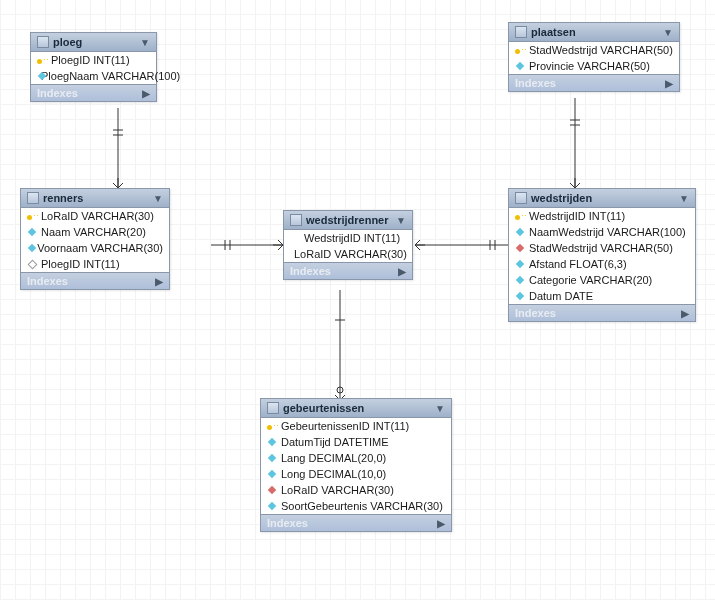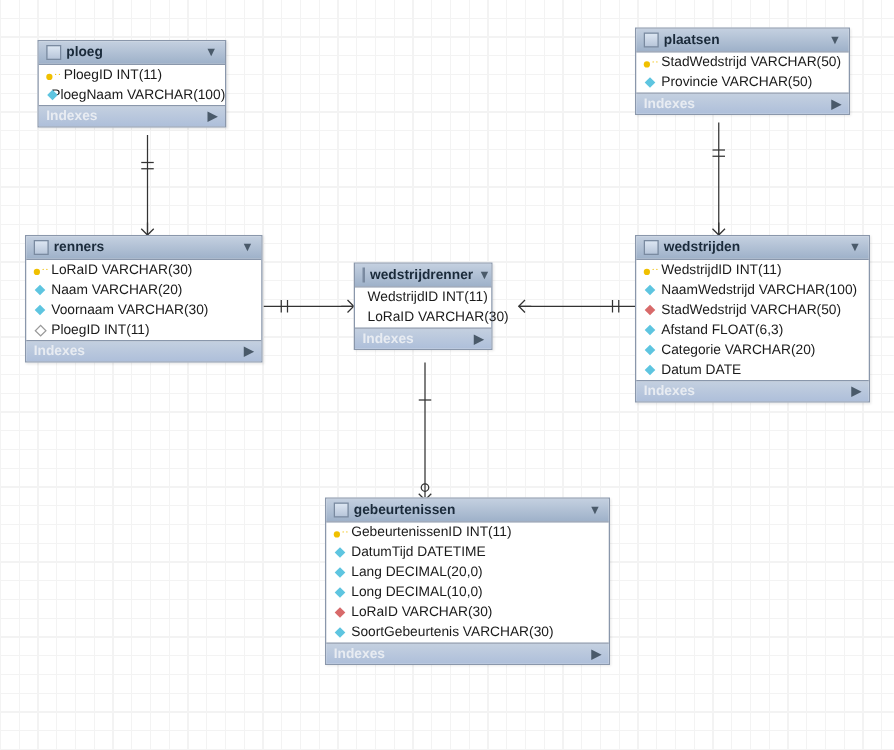--- a/index.html
+++ b/index.html
@@ -113,21 +113,21 @@
   <line x1="490" y1="240" x2="490" y2="250"></line>
     <line x1="495" y1="240" x2="495" y2="250"></line>
   <path d="M420,240 L415,245 L420,250 M425,245 L415,245"></path>
 
   <line x1="340" y1="290" x2="340" y2="398"></line>
   <line x1="335" y1="320" x2="345" y2="320"></line>
   <circle cx="340" cy="390" r="3" fill="none" stroke="#333"></circle>
   <path d="M335,395 L340,400 L345,395"></path>
 </svg>
 
-<div class="table" style="left:30px; top:32px; width:151px;">
+<div class="table" style="left:30px; top:32px; width:127px;">
   <div class="thead">
     <span class="ticon"></span>
     <span>ploeg</span>
     <span class="collapse">▼</span>
   </div>
   <div>
       <div class="row">
         <span class="ico key"></span>
         <span>PloegID INT(11)</span>
       </div>
@@ -157,21 +157,21 @@
         <span class="ico diamond-blue"></span>
         <span>Provincie VARCHAR(50)</span>
       </div>
     </div>
   <div class="idxrow">
       <span>Indexes</span>
       <span class="arrow">▶</span>
     </div>
 </div>
 
-<div class="table" style="left:20px; top:188px; width:190px;">
+<div class="table" style="left:20px; top:188px; width:150px;">
   <div class="thead">
     <span class="ticon"></span>
     <span>renners</span>
     <span class="collapse">▼</span>
   </div>
   <div>
       <div class="row">
         <span class="ico key"></span>
         <span>LoRaID VARCHAR(30)</span>
       </div>
@@ -187,21 +187,21 @@
         <span class="ico diamond-hollow"></span>
         <span>PloegID INT(11)</span>
       </div>
     </div>
   <div class="idxrow">
       <span>Indexes</span>
       <span class="arrow">▶</span>
     </div>
 </div>
 
-<div class="table" style="left:283px; top:210px; width:111px;">
+<div class="table" style="left:283px; top:210px; width:130px;">
   <div class="thead">
     <span class="ticon"></span>
     <span>wedstrijdrenner</span>
     <span class="collapse">▼</span>
   </div>
   <div>
       <div class="row">
         <span class="ico "></span>
         <span>WedstrijdID INT(11)</span>
       </div>
@@ -247,21 +247,21 @@
         <span class="ico diamond-blue"></span>
         <span>Datum DATE</span>
       </div>
     </div>
   <div class="idxrow">
       <span>Indexes</span>
       <span class="arrow">▶</span>
     </div>
 </div>
 
-<div class="table" style="left:260px; top:398px; width:228px;text-align:right;">
+<div class="table" style="left:260px; top:398px; width:192px;text-align:right;">
   <div class="thead">
     <span class="ticon"></span>
     <span>gebeurtenissen</span>
     <span class="collapse">▼</span>
   </div>
   <div>
       <div class="row">
         <span class="ico key"></span>
         <span>GebeurtenissenID INT(11)</span>
       </div>

